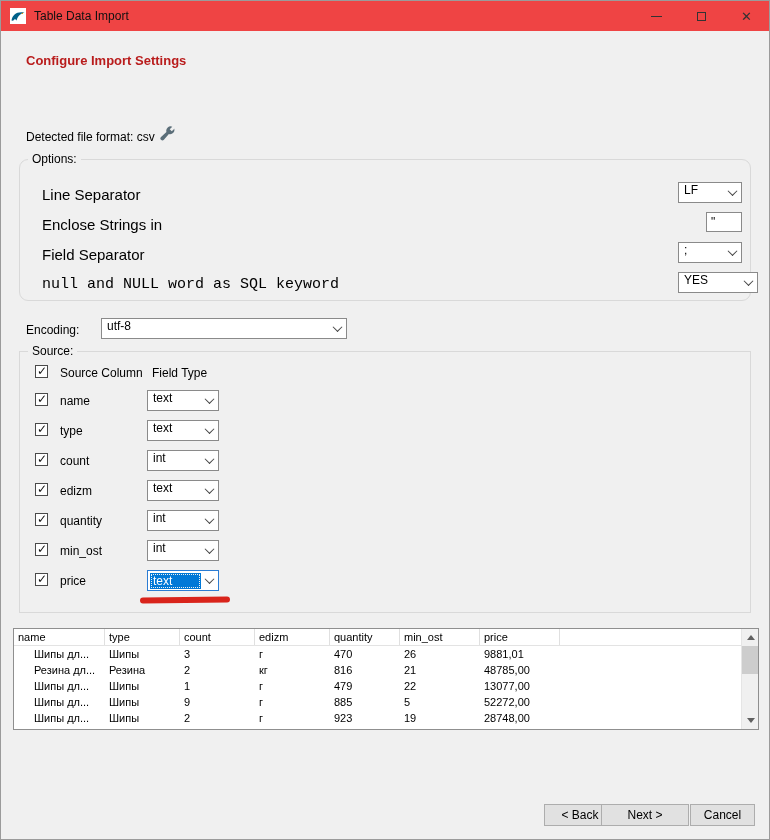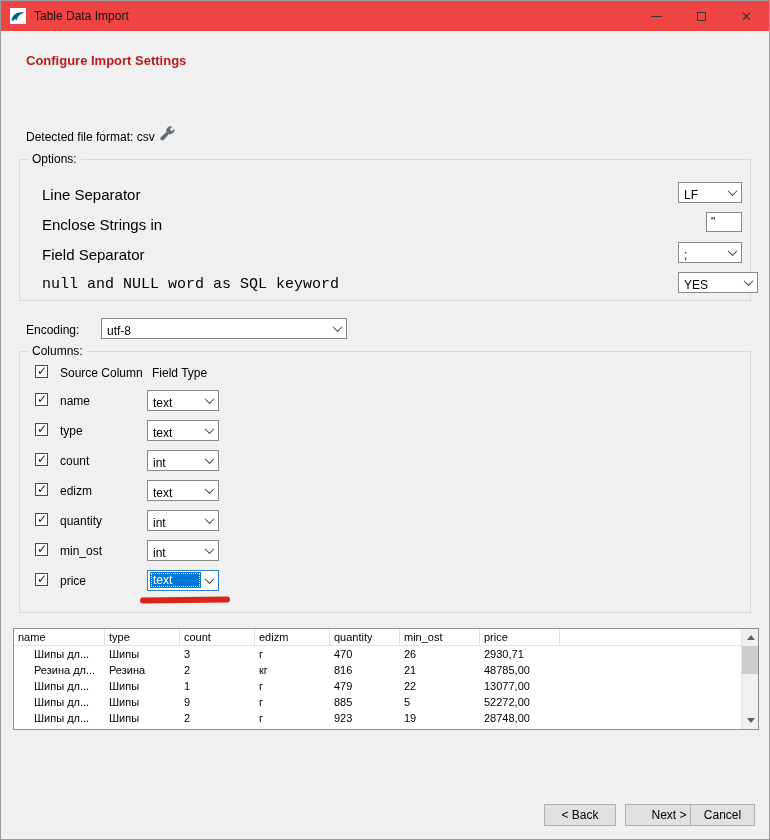--- a/index.html
+++ b/index.html
@@ -21,21 +21,21 @@
 
   .detected { position:absolute; left:25px; top:129px; font-size:12px; }
   .wrench { position:absolute; left:158px; top:125px; width:17px; height:17px; }
 
   
   .group { position:absolute; border:1px solid #d9d9d9; background:#f0f0f0; }
   .legend { position:absolute; top:-8px; left:8px; background:#f0f0f0; padding:0 4px; font-size:12px; }
 
   .opt-label { position:absolute; left:22px; font-size:15px; white-space:nowrap; }
 
-  .dropdown { position:absolute; height:21px; background:#fff; border:1px solid #8a8a8a; display:flex; align-items:flex-end; cursor:default; }
+  .dropdown { position:absolute; height:21px; background:#fff; border:1px solid #8a8a8a; display:flex; align-items:flex-start; cursor:default; }
   .dd-text { flex:1; padding:0 5px; font-size:12px; white-space:nowrap; overflow:hidden; }
   .dd-btn { width:17px; height:100%; display:flex; align-items:center; justify-content:center; }
   .dd-btn::before { content:""; width:6px; height:6px; border-right:1.4px solid #444; border-bottom:1.4px solid #444; transform:rotate(45deg) translate(-1px,-1px); }
   .dropdown.focused { border-color:#2b7cd3; }
   .dropdown.focused .dd-text { background:#0078d7; color:#fff; outline:1px dotted #f0f0f0; outline-offset:-2px; margin:2px 0 2px 2px; padding:1px 3px; }
 
   .text-input { position:absolute; height:20px; border:1px solid #8a8a8a; background:#fff; font-size:12px; padding:0 4px; font-family:"Liberation Sans","DejaVu Sans",sans-serif; }
 
   .enc-label { position:absolute; left:25px; top:322px; font-size:12px; }
 
@@ -90,21 +90,21 @@
     </div>
   </div>
 
   <div class="heading">Configure Import Settings</div>
 
   <div class="detected">Detected file format: csv</div>
   <svg class="wrench" viewBox="0 0 16 16">
     <path d="M14.2 2.1 a4.1 4.1 0 0 1-4.9 5.5 L4.6 13 a1.9 1.9 0 0 1-2.7-2.7 L7 5.6 A4.1 4.1 0 0 1 12.5 0.7 L10.1 3.1 l1.9 1.9 2.2-2.2 z" fill="#5b6e79"></path>
   </svg>
 
-  <div class="group" style="left:18px; top:158px; width:732px; height:142px;">
+  <div class="group" style="left:18px; top:158px; width:732px; height:142px;border-radius:9px;">
     <span class="legend">Options:</span>
 
     <span class="opt-label" style="top:26px;">Line Separator</span>
     <div class="dropdown" style="left:658px; top:22px; width:64px;">
       <span class="dd-text">LF</span>
       <span class="dd-btn"></span>
     </div>
 
     <span class="opt-label" style="top:56px;">Enclose Strings in</span>
     <input class="text-input" style="left: 686px; top: 52px; width: 36px;" value="&quot;">
@@ -122,21 +122,21 @@
     </div>
   </div>
 
   <span class="enc-label">Encoding:</span>
   <div class="dropdown" style="left:100px; top:317px; width:246px;">
     <span class="dd-text">utf-8</span>
     <span class="dd-btn"></span>
   </div>
 
   <div class="group" style="left:18px; top:350px; width:732px; height:262px;">
-    <span class="legend">Columns:</span>
+    <span class="legend">Source:</span>
 
     <span class="checkbox" style="left:15px; top:13px;"></span>
     <span class="col-head" style="left:40px; top:14px;">Source Column</span>
     <span class="col-head" style="left:132px; top:14px;">Field Type</span>
 
     <span class="checkbox" style="left:15px; top:41px;"></span>
     <span class="col-label" style="left:40px; top:42px;">name</span>
     <div class="dropdown" style="left:127px; top:38px; width:72px;">
       <span class="dd-text">text</span>
       <span class="dd-btn"></span>
@@ -198,21 +198,21 @@
       <span class="pv-hcell cF"></span>
     </div>
 
     <div class="pv-row">
       <span class="pv-cell first c0">Шипы дл...</span>
       <span class="pv-cell c1">Шипы</span>
       <span class="pv-cell c2">3</span>
       <span class="pv-cell c3">г</span>
       <span class="pv-cell c4">470</span>
       <span class="pv-cell c5">26</span>
-      <span class="pv-cell c6">2930,71</span>
+      <span class="pv-cell c6">9881,01</span>
     </div>
     <div class="pv-row">
       <span class="pv-cell first c0">Резина дл...</span>
       <span class="pv-cell c1">Резина</span>
       <span class="pv-cell c2">2</span>
       <span class="pv-cell c3">кг</span>
       <span class="pv-cell c4">816</span>
       <span class="pv-cell c5">21</span>
       <span class="pv-cell c6">48785,00</span>
     </div>
@@ -249,16 +249,16 @@
           <span class="tri-up"></span>
         </div>
       <div class="pv-thumb"></div>
       <div class="pv-arrow down">
           <span class="tri-down"></span>
         </div>
     </div>
   </div>
 
   <button class="btn" style="left:543px; width:72px;">&lt; Back</button>
-  <button class="btn" style="left:624px; width:88px;">Next &gt;</button>
+  <button class="btn" style="left:600px; width:88px;">Next &gt;</button>
   <button class="btn" style="left:689px; width:65px;">Cancel</button>
 
 </div>
 
 </body></html>

